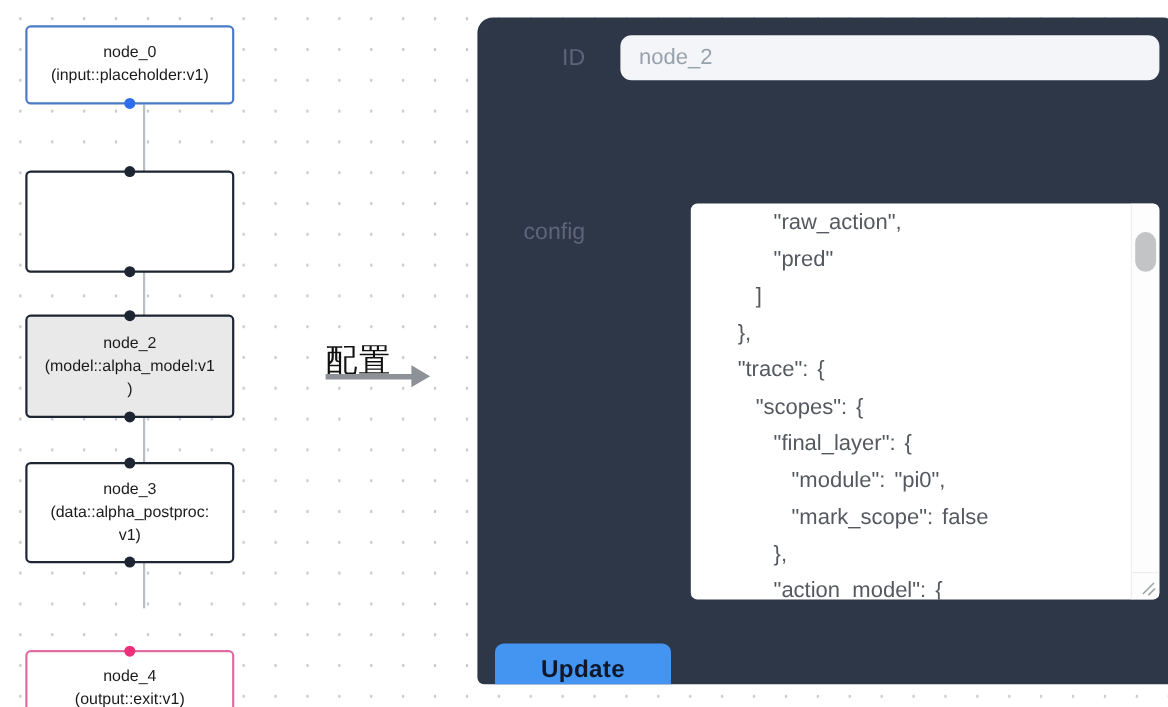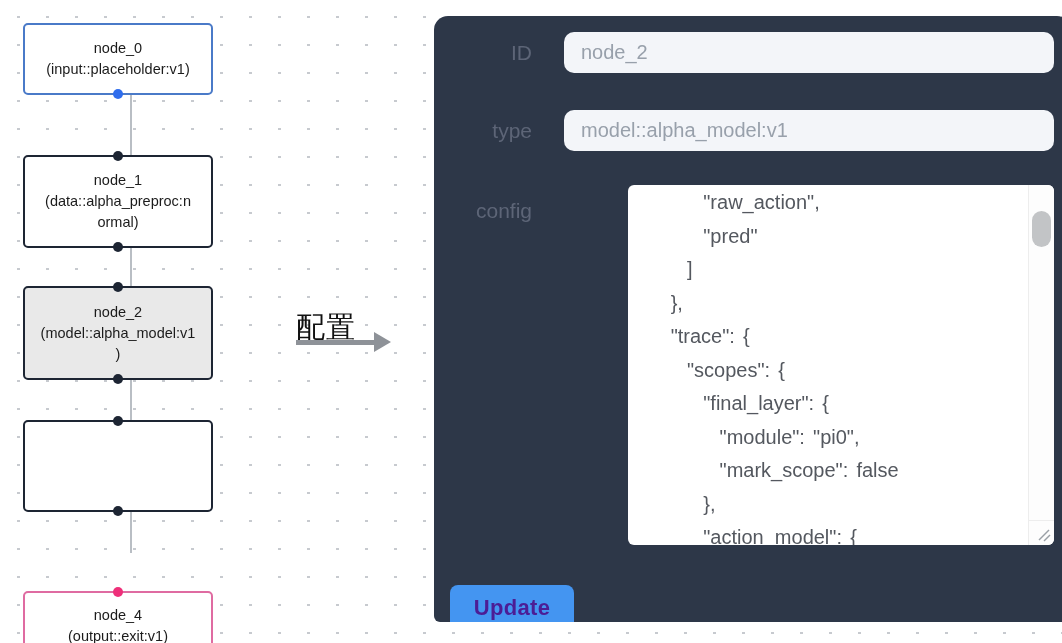--- a/index.html
+++ b/index.html
@@ -134,24 +134,24 @@
     position: absolute; right: 0; bottom: 0;
     width: 26px; height: 25px;
     border-left: 1px solid #ededed;
     border-top: 1px solid #ededed;
     background: #fdfdfd;
   }
   .resize-grip { position: absolute; right: 2px; bottom: 2px; }
 
   .update-btn {
     position: absolute; left: 16px; top: 569px;
-    width: 124px; height: 46px;
+    width: 160px; height: 46px;
     background: #4495f1;
     border: none; border-radius: 8px;
-    color: #4c1d95;
+    color: #0f172a;
     font-family: "Liberation Sans", sans-serif;
     font-size: 22px; font-weight: 600; letter-spacing: 0.3px;
     display: flex; align-items: center; justify-content: center;
     cursor: pointer;
   }
 </style>
 </head>
 <body>
 
 <div class="stage">
@@ -161,36 +161,36 @@
   <div class="edge" style="top:378px;height:44px"></div>
   <div class="edge" style="top:510px;height:43px"></div>
 
   <div class="node node--input" style="top:23px;height:72px">
     <span class="node-label">node_0
 (input::placeholder:v1)</span>
     <span class="handle handle--bottom handle--blue"></span>
   </div>
 
   <div class="node" style="top:155px;height:93px">
-    <span class="node-label">node_1
-(data::alpha_preproc:n
-ormal)</span>
     <span class="handle handle--top"></span>
     <span class="handle handle--bottom"></span>
   </div>
 
   <div class="node node--selected" style="top:286px;height:94px">
     <span class="node-label">node_2
 (model::alpha_model:v1
 )</span>
     <span class="handle handle--top"></span>
     <span class="handle handle--bottom"></span>
   </div>
 
   <div class="node" style="top:420px;height:92px">
+    <span class="node-label">node_3
+(data::alpha_postproc:
+v1)</span>
     <span class="handle handle--top"></span>
     <span class="handle handle--bottom"></span>
   </div>
 
   <div class="node node--output" style="top:551px;height:70px">
     <span class="node-label">node_4
 (output::exit:v1)</span>
     <span class="handle handle--top handle--pink"></span>
   </div>
 
@@ -199,25 +199,20 @@
   <div class="arrow-head"></div>
 
   <div class="panel">
 
     <div class="field-row row-id">
       <span class="field-label">ID</span>
       <span class="field-gap"></span>
       <div class="text-input">node_2</div>
     </div>
 
-    <div class="field-row row-type">
-      <span class="field-label">type</span>
-      <span class="field-gap"></span>
-      <div class="text-input">model::alpha_model:v1</div>
-    </div>
 
     <div class="field-row field-row--config row-config">
       <span class="field-label field-label--config">config</span>
       <span class="field-gap"></span>
       <div class="config-editor">
         <pre class="config-text">        "raw_action",
         "pred"
       ]
     },
     "trace": {

